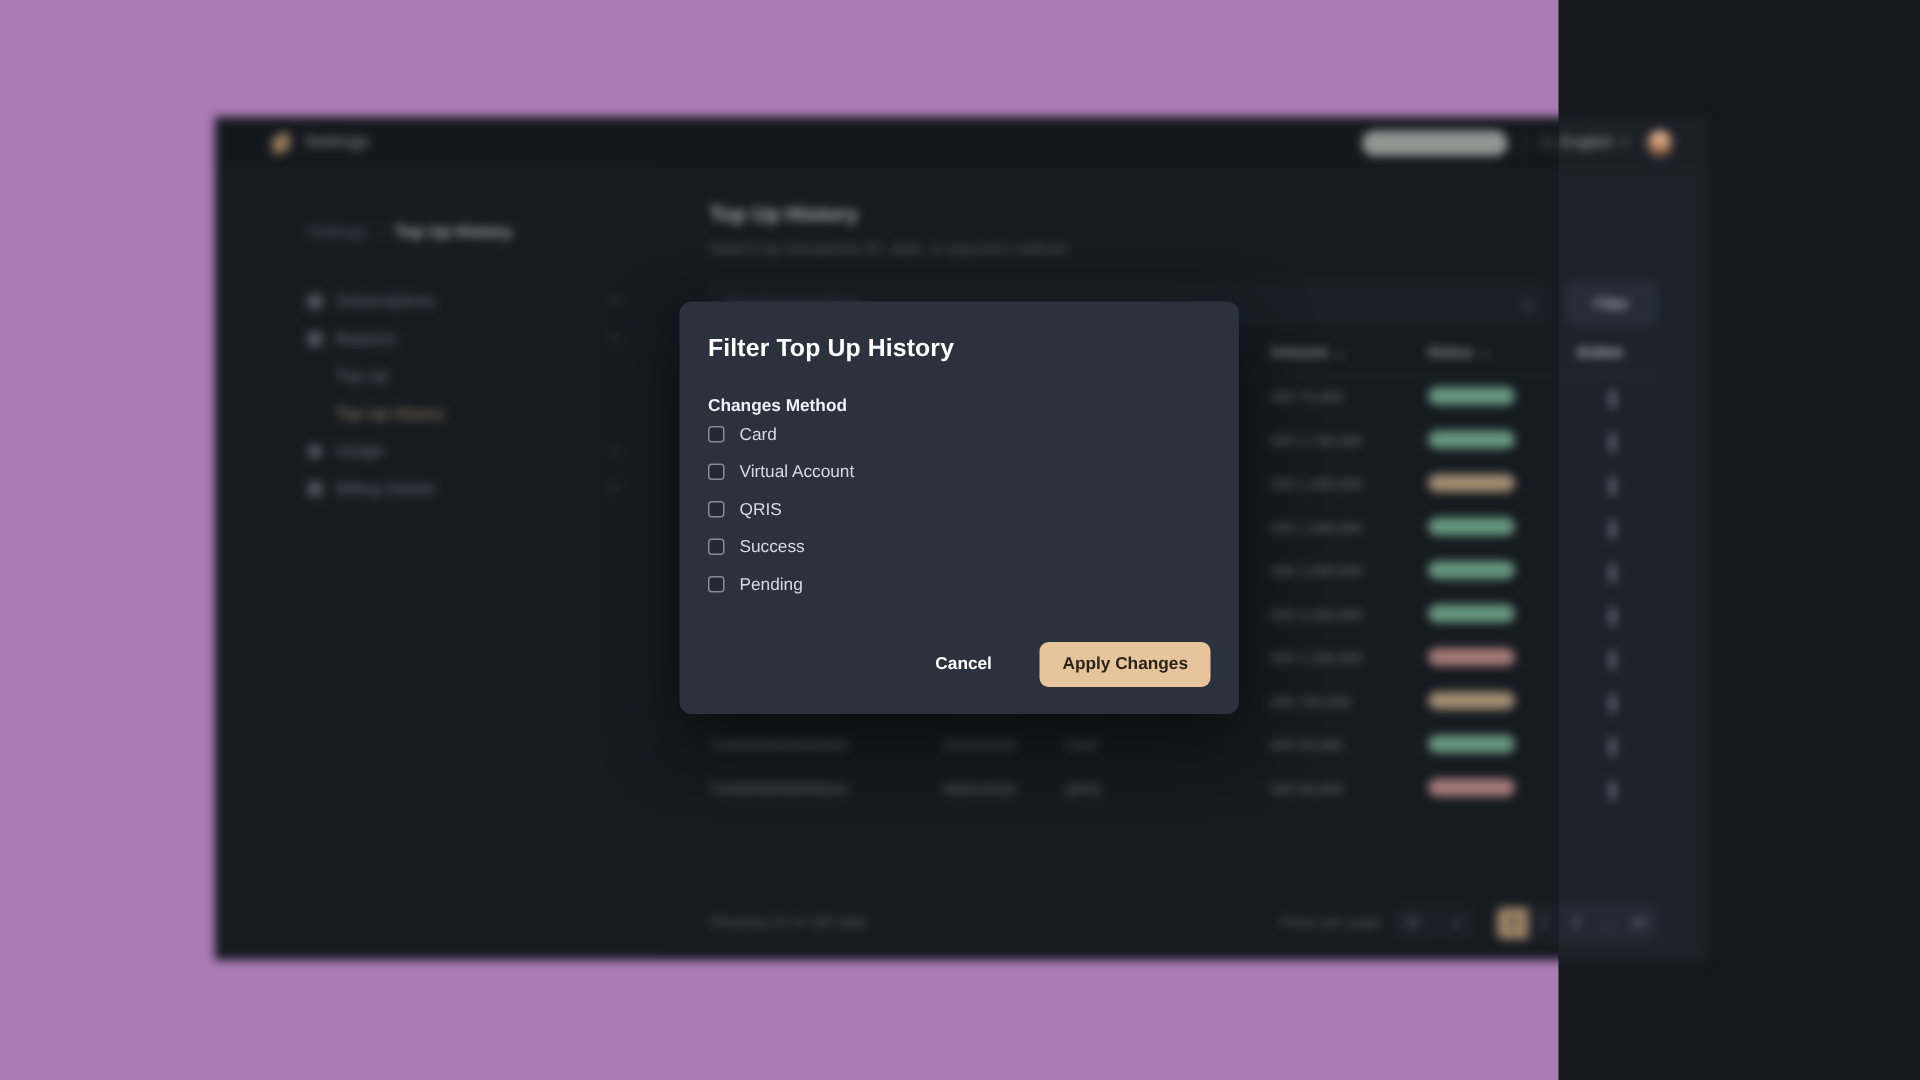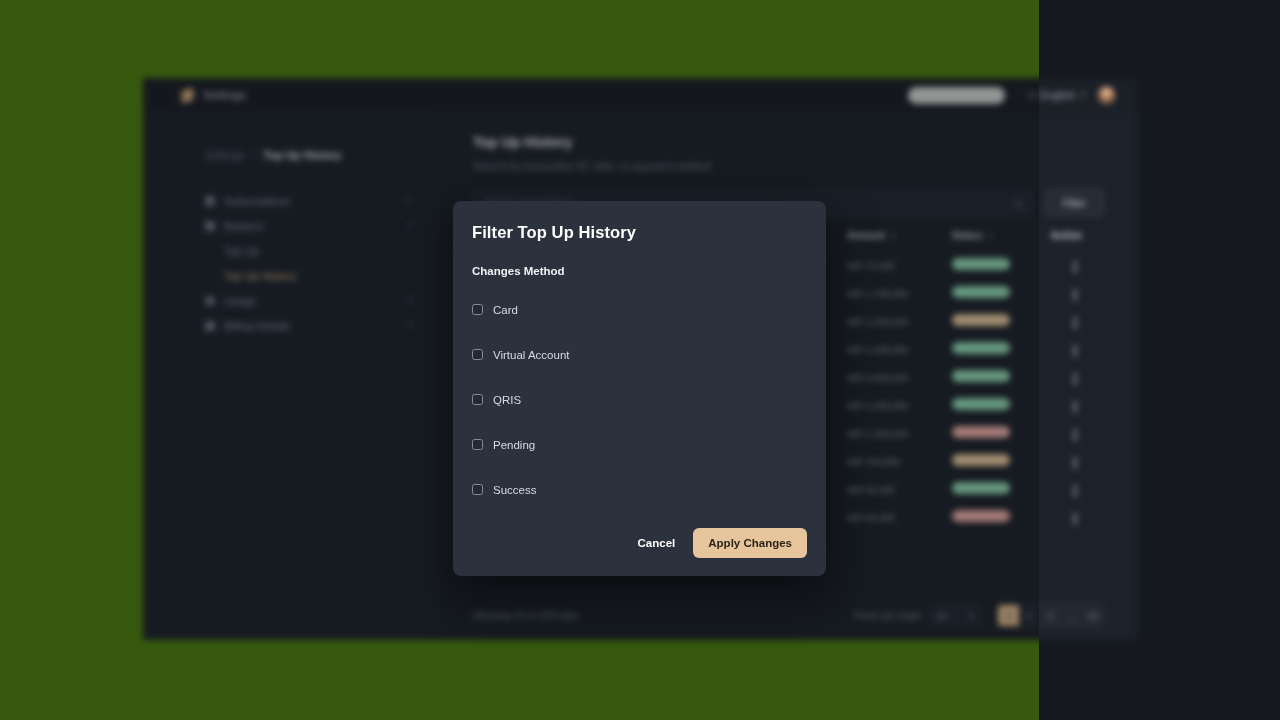--- a/index.html
+++ b/index.html
@@ -10,21 +10,21 @@
     overflow: hidden;
     background: #15191f;
     font-family: "Liberation Sans", sans-serif;
     -webkit-font-smoothing: antialiased;
   }
 
   #root {
     position: relative;
     width: 1039px;
     height: 720px;
-    background: #4d7c0f;
+    background: #f0abfc;
   }
 
   
   .app-layer {
     position: absolute;
     inset: 0;
     filter: blur(3.1px);
     -webkit-filter: blur(3.1px);
   }
 
@@ -281,35 +281,35 @@
   }
   .group-label {
     margin-top: 23px;
     font-size: 11.5px;
     font-weight: bold;
     color: #eef1f5;
   }
   .opt {
     display: flex; align-items: center; gap: 10px;
     height: 25px;
-    margin-top: 20px;
+    margin-top: 0;
   }
   .cbox {
     width: 11px; height: 11px;
     flex: 0 0 auto;
     border: 1.3px solid #848c99;
     border-radius: 2.5px;
     background: #242a34;
   }
   .opt-label { font-size: 11.5px; color: #d6dbe2; }
 
   .modal-actions {
     margin-top: 26px;
     padding-bottom: 18px;
-    display: flex; align-items: center; justify-content: flex-end; gap: 14px;
+    display: flex; align-items: center; justify-content: flex-end; gap: 28px;
   }
   .btn-cancel {
     font-size: 11.5px;
     font-weight: bold;
     color: #ffffff;
     background: none; border: none;
     padding: 6px 4px;
   }
   .btn-apply {
     font-size: 11.5px;
@@ -553,25 +553,25 @@
         <label class="opt">
           <span class="cbox"></span>
           <span class="opt-label">Virtual Account</span>
         </label>
         <label class="opt">
           <span class="cbox"></span>
           <span class="opt-label">QRIS</span>
         </label>
         <label class="opt">
           <span class="cbox"></span>
-          <span class="opt-label">Pending</span>
+          <span class="opt-label">Success</span>
         </label>
         <label class="opt">
           <span class="cbox"></span>
-          <span class="opt-label">Success</span>
+          <span class="opt-label">Pending</span>
         </label>
       </div>
     <div class="modal-actions">
       <button class="btn-cancel">Cancel</button>
       <button class="btn-apply">Apply Changes</button>
     </div>
   </div>
 
 </div>
 

